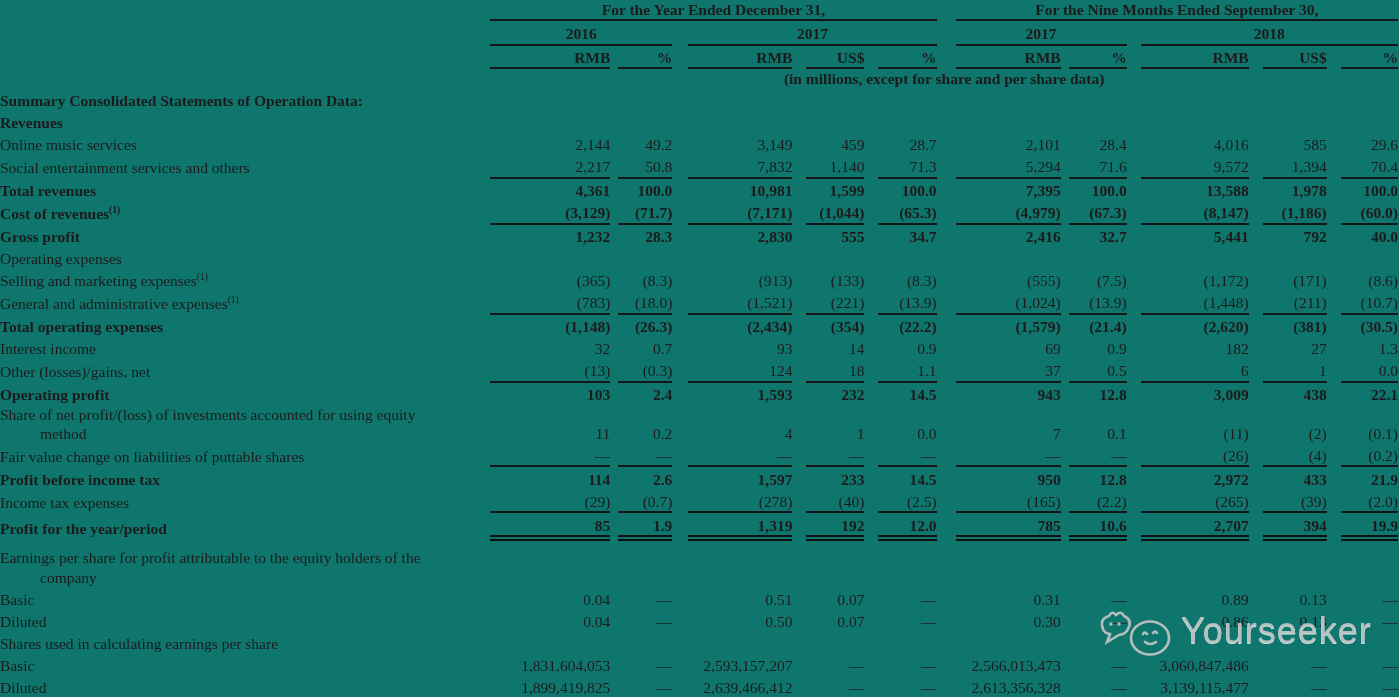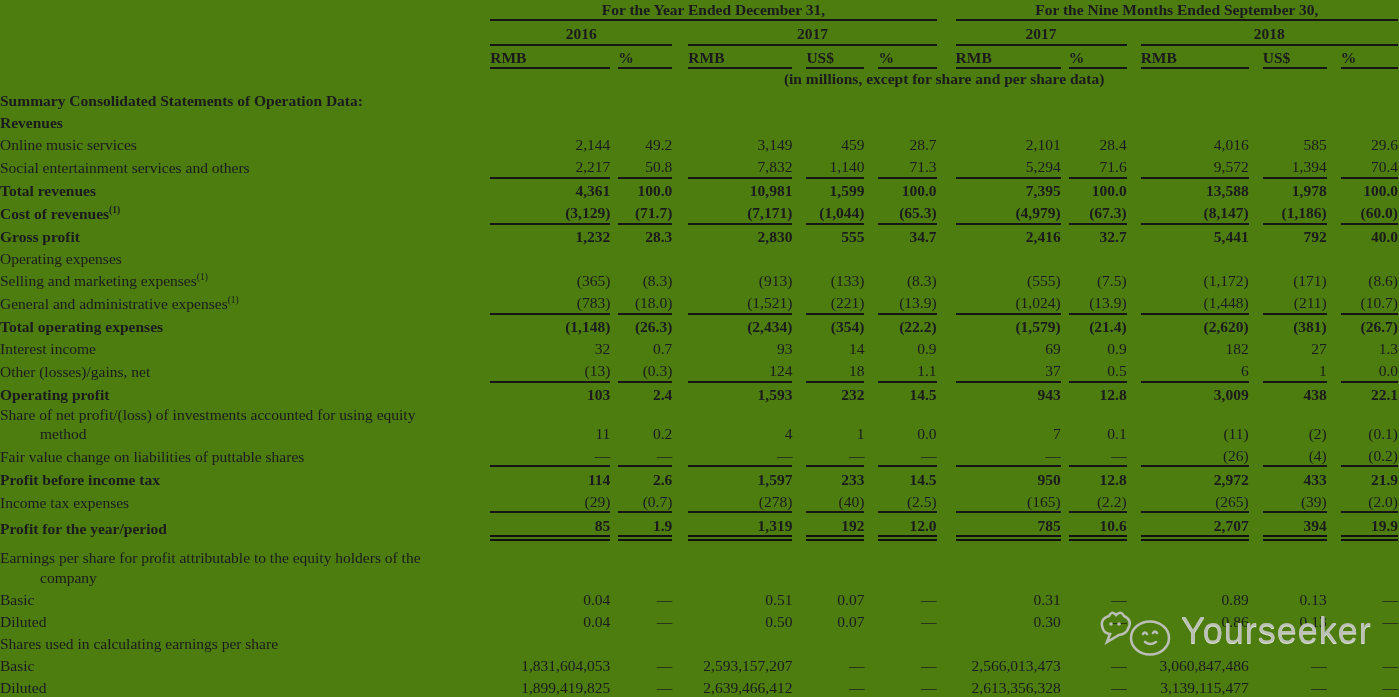--- a/index.html
+++ b/index.html
@@ -2,21 +2,21 @@
 <html><head>
 <meta charset="utf-8">
 <style>
   html, body {
     margin: 0; padding: 0;
     width: 1399px; height: 697px;
     background: #ffffff;
     overflow: hidden;
     font-family: "Liberation Serif", serif;
   }
-  .page { position: relative; width: 1399px; height: 697px; background:#4d7c0f; }
+  .page { position: relative; width: 1399px; height: 697px; background:#0f766e; }
 
   table.fin {
     border-collapse: collapse;
     table-layout: fixed;
     width: 1398px;
   }
   table.fin td, table.fin th {
     font-family: "Liberation Serif", serif;
     font-size: 15.5px;
     line-height: 1.25;
@@ -29,21 +29,21 @@
     font-weight: bold; text-align: center;
     border-bottom: 2.5px solid #161616;
     padding: 7px 0 1px 0;
   }
   tr.yrs th {
     font-weight: bold; text-align: center;
     border-bottom: 2.5px solid #161616;
     padding: 3px 0 0 0;
   }
   tr.units th {
-    font-weight: bold; text-align: left;
+    font-weight: bold; text-align: right;
     border-bottom: 2.5px solid #161616;
     padding: 2px 0 0 0;
   }
   td.note {
     text-align: center; font-weight: bold;
     padding: 2px 70px 5px 0;
     font-size: 15px;
     white-space: nowrap;
   }
   
@@ -333,21 +333,21 @@
           <td class="num b">(22.2)</td>
           <td></td>
           <td class="num b">(1,579)</td>
           <td></td>
           <td class="num b">(21.4)</td>
           <td></td>
           <td class="num b">(2,620)</td>
           <td></td>
           <td class="num b">(381)</td>
           <td></td>
-          <td class="num b">(26.7)</td>
+          <td class="num b">(30.5)</td>
         </tr>
         <tr>
           <td class="lbl">Interest income</td>
           <td></td>
           <td class="num">32</td>
           <td></td>
           <td class="num">0.7</td>
           <td></td>
           <td class="num">93</td>
           <td></td>

